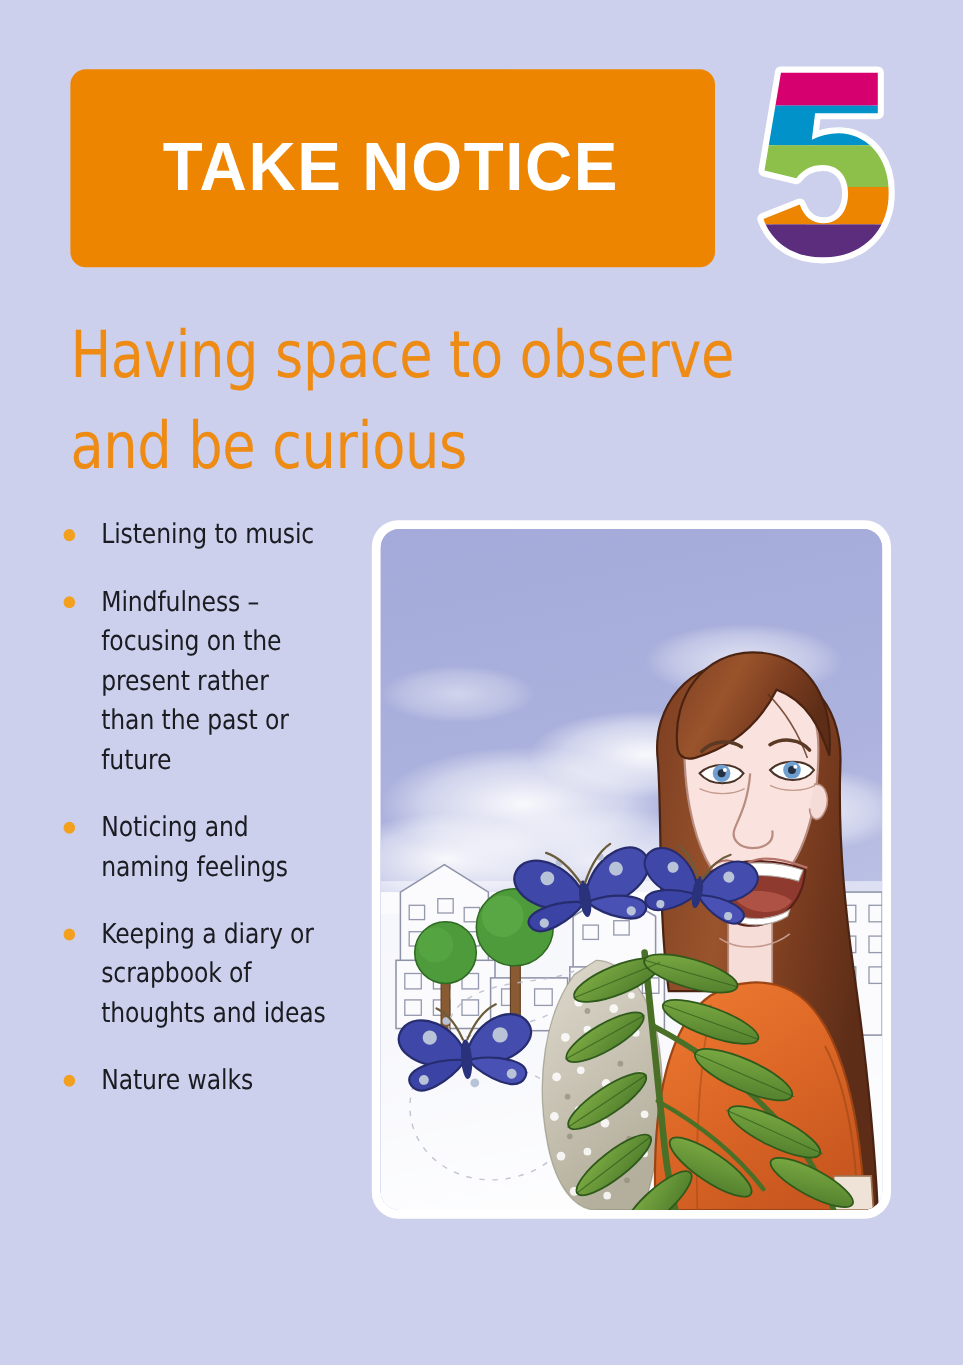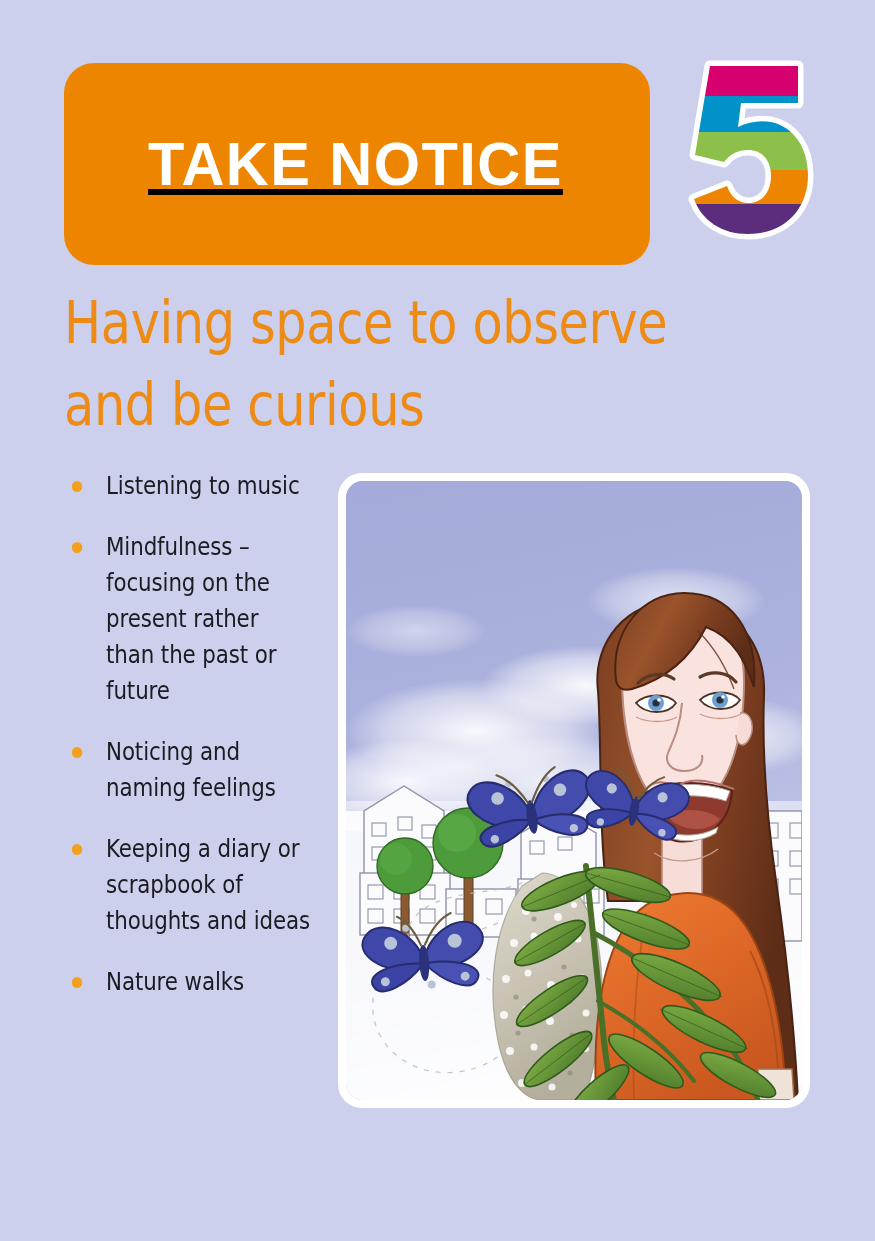--- a/index.html
+++ b/index.html
@@ -23,26 +23,25 @@
     height: 1241px;
     background: #ccd0ec;
   }
 
   
   .header-band {
     position: absolute;
     left: 64px;
     top: 63px;
     width: 586px;
-    height: 202px;
+    height: 180px;
     background: #ee8500;
-    border-radius: 30px;
+    border-radius: 14px;
     display: flex;
     align-items: center;
-    text-decoration: underline;
   }
   .header-title {
     color: #ffffff;
     font-family: "Liberation Sans Narrow", "Liberation Sans", sans-serif;
     font-weight: bold;
     font-size: 62px;
     letter-spacing: 1.5px;
     line-height: 1;
     margin-left: 84px;
     transform: scaleX(0.96);
@@ -72,21 +71,21 @@
     font-size: 59px;
     line-height: 1.39;
     letter-spacing: -0.4px;
     transform: scaleX(0.93);
     transform-origin: left top;
   }
 
   
   .bullet-list {
     position: absolute;
-    left: 68px;
+    left: 54px;
     top: 468px;
     width: 256px;
     margin: 0;
     padding: 0;
     list-style: none;
   }
   .bullet-item {
     position: relative;
     padding-left: 40px;
     margin-bottom: 25px;

